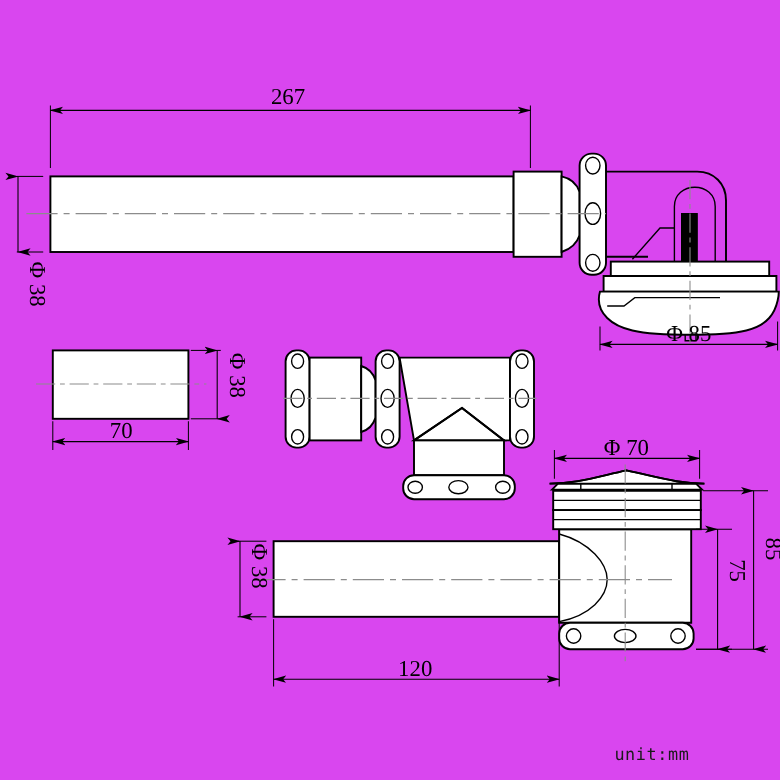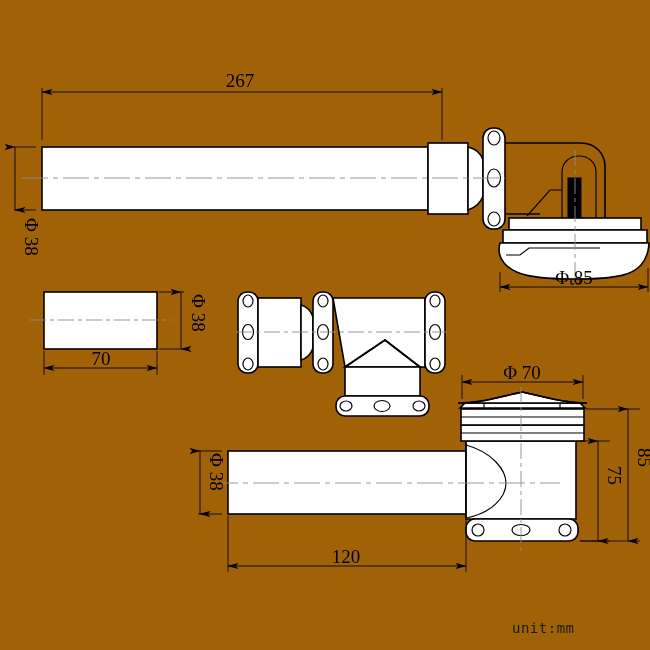--- a/index.html
+++ b/index.html
@@ -4,21 +4,21 @@
 <style>
   html, body {
     margin: 0;
     padding: 0;
     background: #ffffff;
   }
   #sheet {
     position: relative;
     width: 650px;
     height: 650px;
-    background: #a16207;
+    background: #d946ef;
     overflow: hidden;
     font-family: "Liberation Serif", serif;
   }
   #sheet svg {
     position: absolute;
     top: 0;
     left: 0;
     display: block;
   }
   .dim-txt {

